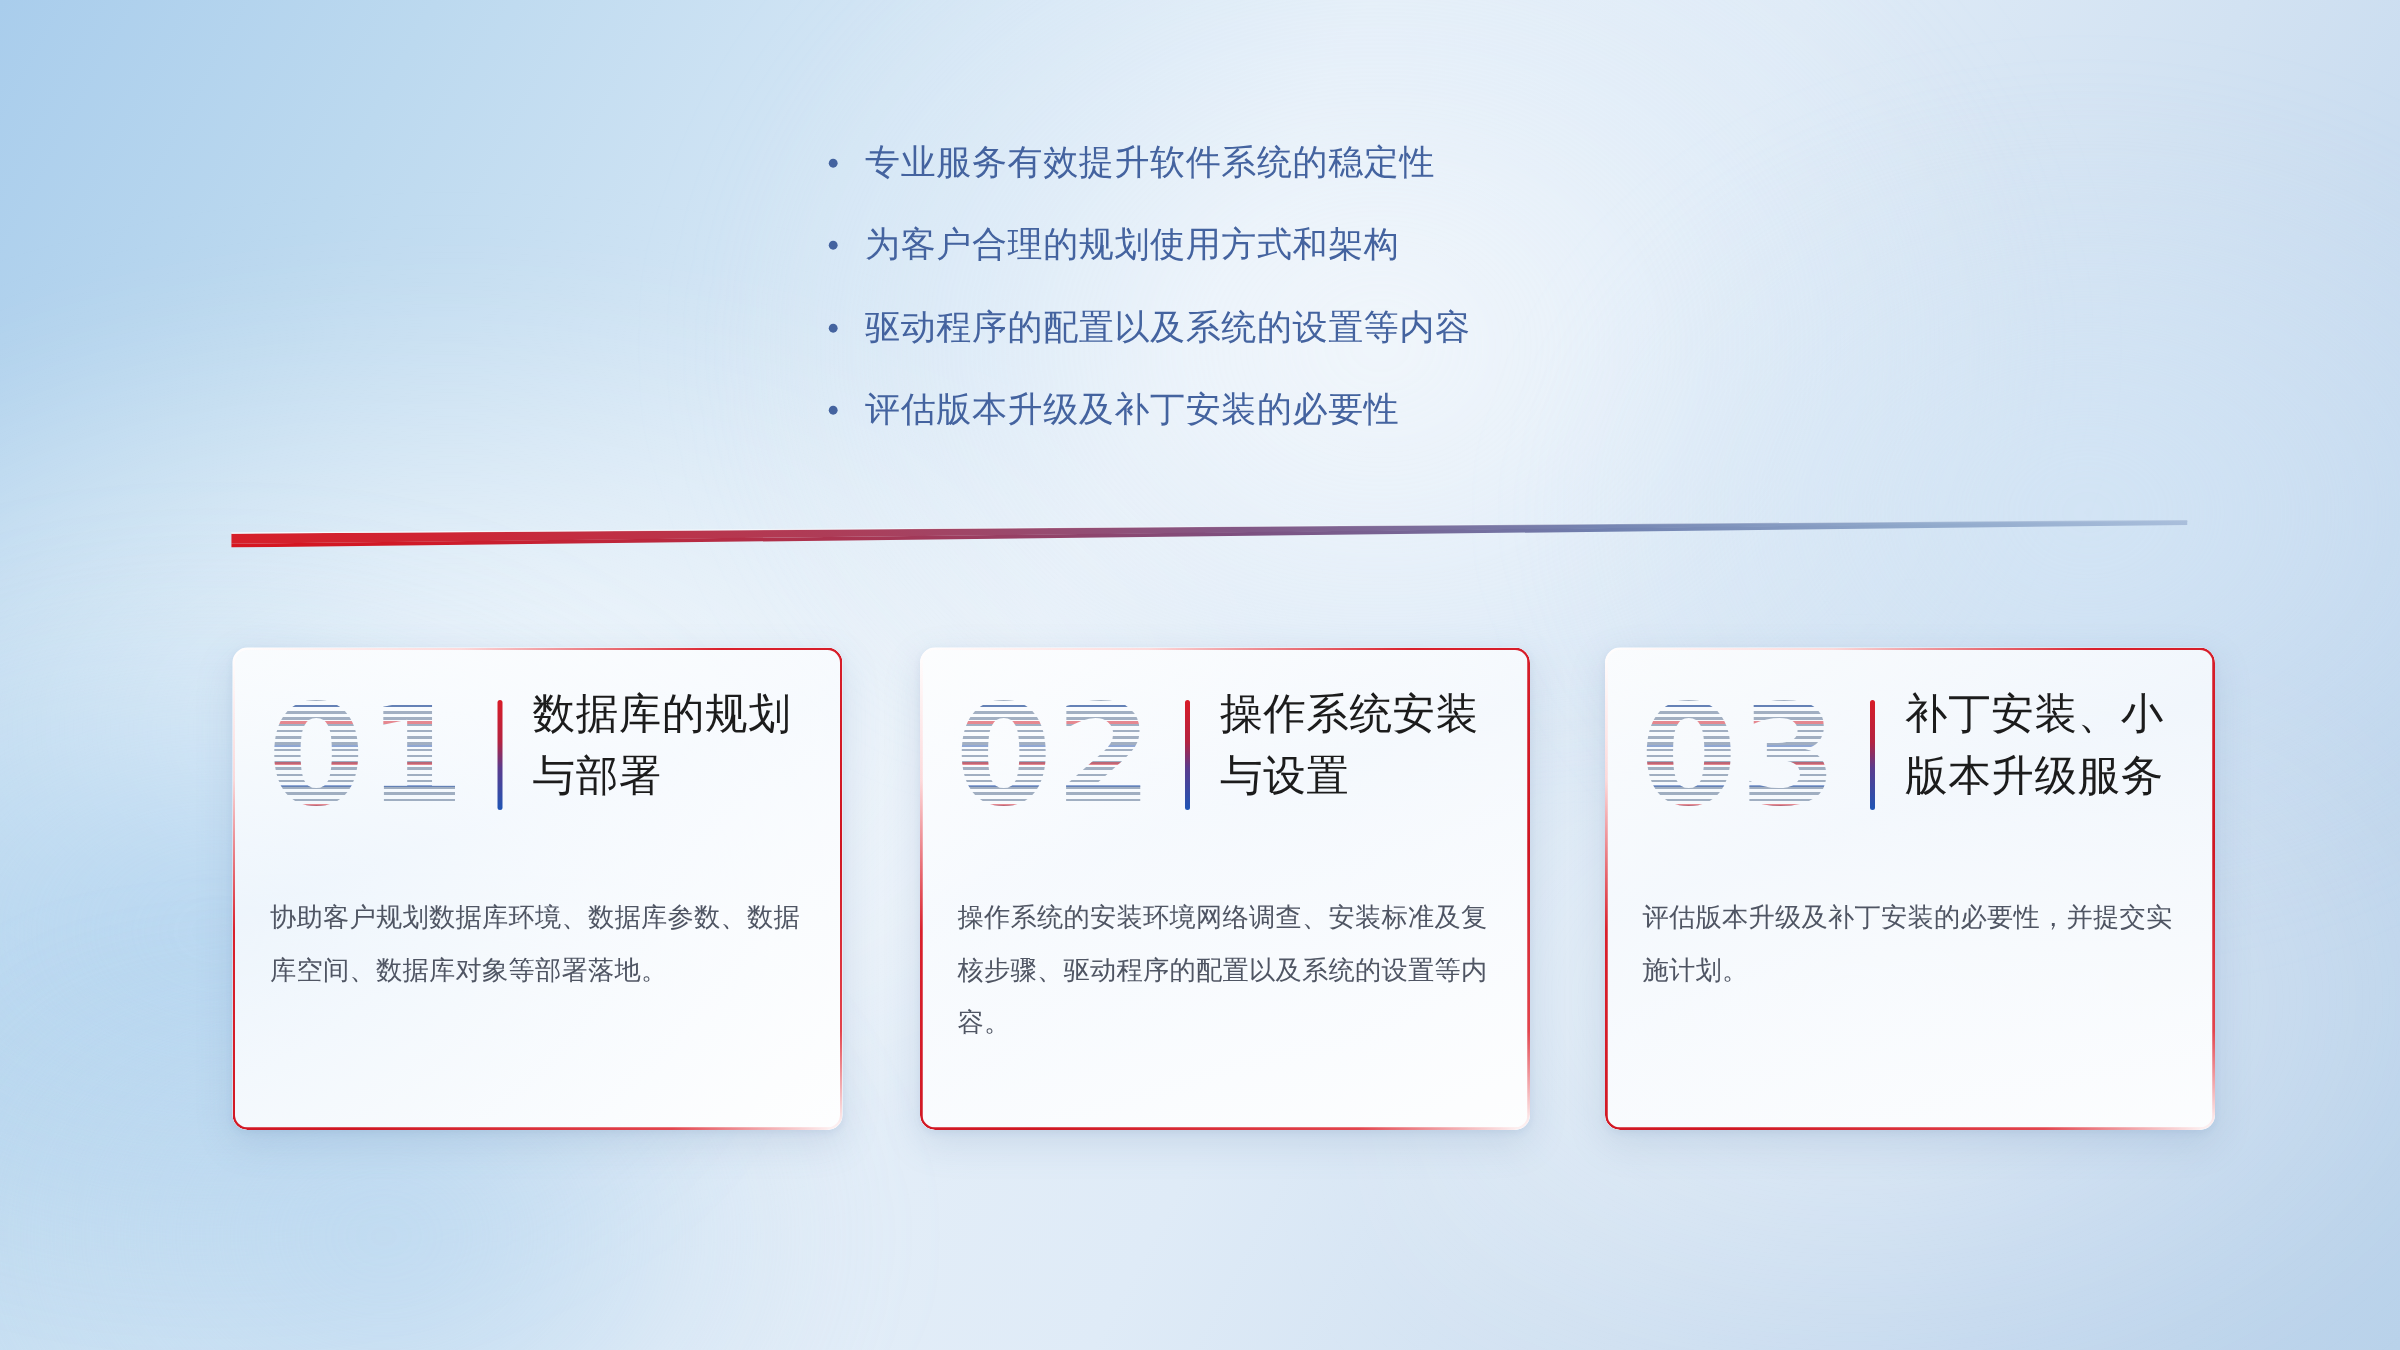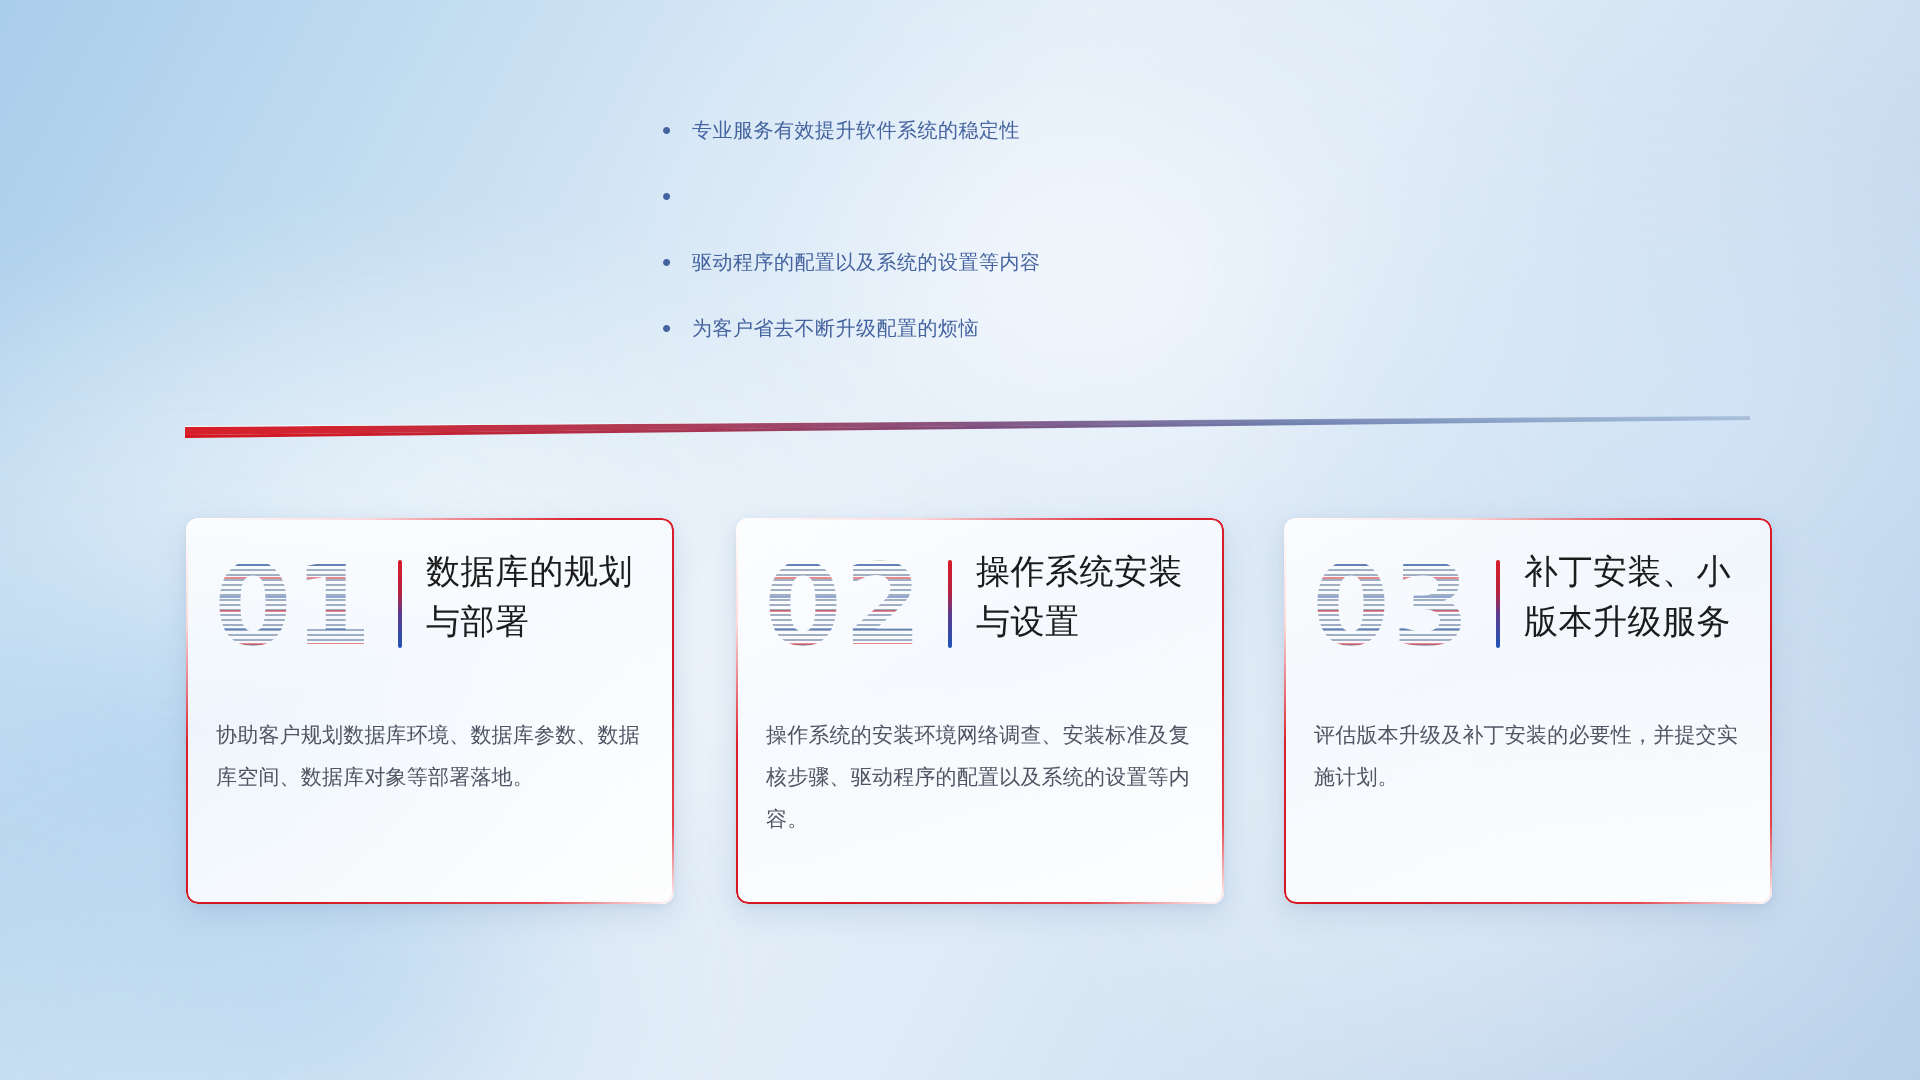--- a/index.html
+++ b/index.html
@@ -29,21 +29,21 @@
     background:radial-gradient(ellipse at 40% 40%,rgba(255,255,255,.40) 0%,rgba(255,255,255,0) 68%);
     filter:blur(50px);}
   .bg-glow-f{position:absolute;left:-4%;bottom:-18%;width:40%;height:44%;
     background:radial-gradient(ellipse at 50% 40%,rgba(176,210,238,.60) 0%,rgba(176,210,238,0) 70%);
     filter:blur(48px);}
 
   
   .bullets{position:absolute;left:662px;top:110px;width:820px;}
   .bullet-row{display:flex;align-items:flex-start;margin-bottom:26px;}
   .bullet-dot{width:30px;flex:0 0 30px;color:#44639f;font-size:26px;line-height:40px;text-align:left;}
-  .bullet-text{font-size:20px;line-height:40px;color:#44639f;letter-spacing:.5px;font-weight:400;}
+  .bullet-text{font-size:28px;line-height:40px;color:#44639f;letter-spacing:.5px;font-weight:400;}
 
   
   .divider-wrap{position:absolute;left:185px;top:416px;width:1565px;height:22px;}
   .divider-wrap svg{display:block;width:100%;height:100%;}
 
   
   .cards{position:absolute;left:0;top:518px;width:1920px;height:400px;}
   .card{position:absolute;top:0;width:488px;height:386px;border-radius:12px;
     background:linear-gradient(160deg,rgba(255,255,255,.86) 0%,rgba(250,252,255,.80) 38%,rgba(255,255,255,.94) 100%);
     box-shadow:0 10px 30px rgba(92,128,174,.18), 0 2px 6px rgba(92,128,174,.10);
@@ -102,30 +102,31 @@
 
   <div class="bullets">
 
     <div class="bullet-row">
       <span class="bullet-dot">•</span>
       <span class="bullet-text">专业服务有效提升软件系统的稳定性</span>
     </div>
 
     <div class="bullet-row">
       <span class="bullet-dot">•</span>
+      <span class="bullet-text">为客户合理的规划使用方式和架构</span>
     </div>
 
     <div class="bullet-row">
       <span class="bullet-dot">•</span>
       <span class="bullet-text">驱动程序的配置以及系统的设置等内容</span>
     </div>
 
     <div class="bullet-row">
       <span class="bullet-dot">•</span>
-      <span class="bullet-text">为客户省去不断升级配置的烦恼</span>
+      <span class="bullet-text">评估版本升级及补丁安装的必要性</span>
     </div>
 
   </div>
 
   <div class="divider-wrap">
     <svg viewBox="0 0 1565 22" preserveAspectRatio="none">
       <defs>
         <linearGradient id="dgrad" x1="0" y1="0" x2="1" y2="0">
           <stop offset="0" stop-color="#d6151f"></stop>
           <stop offset="0.10" stop-color="#cf1a28"></stop>

